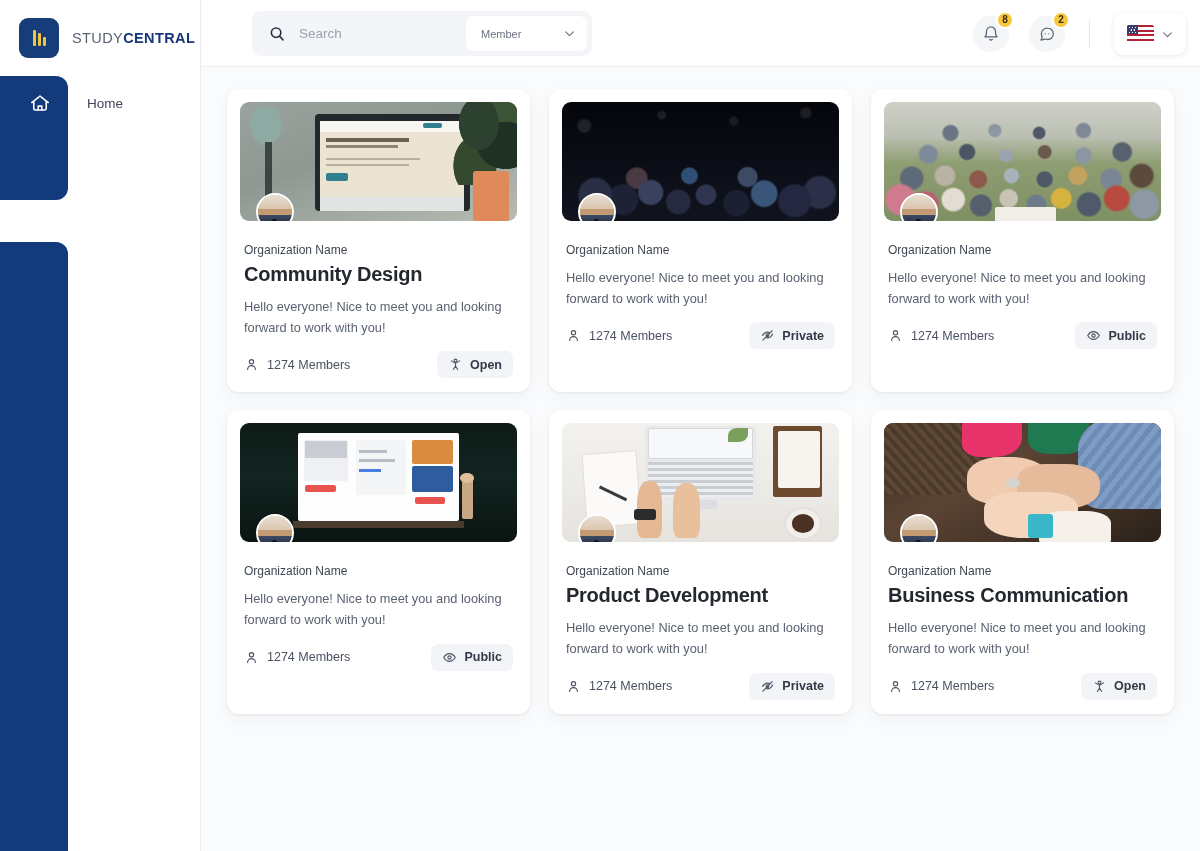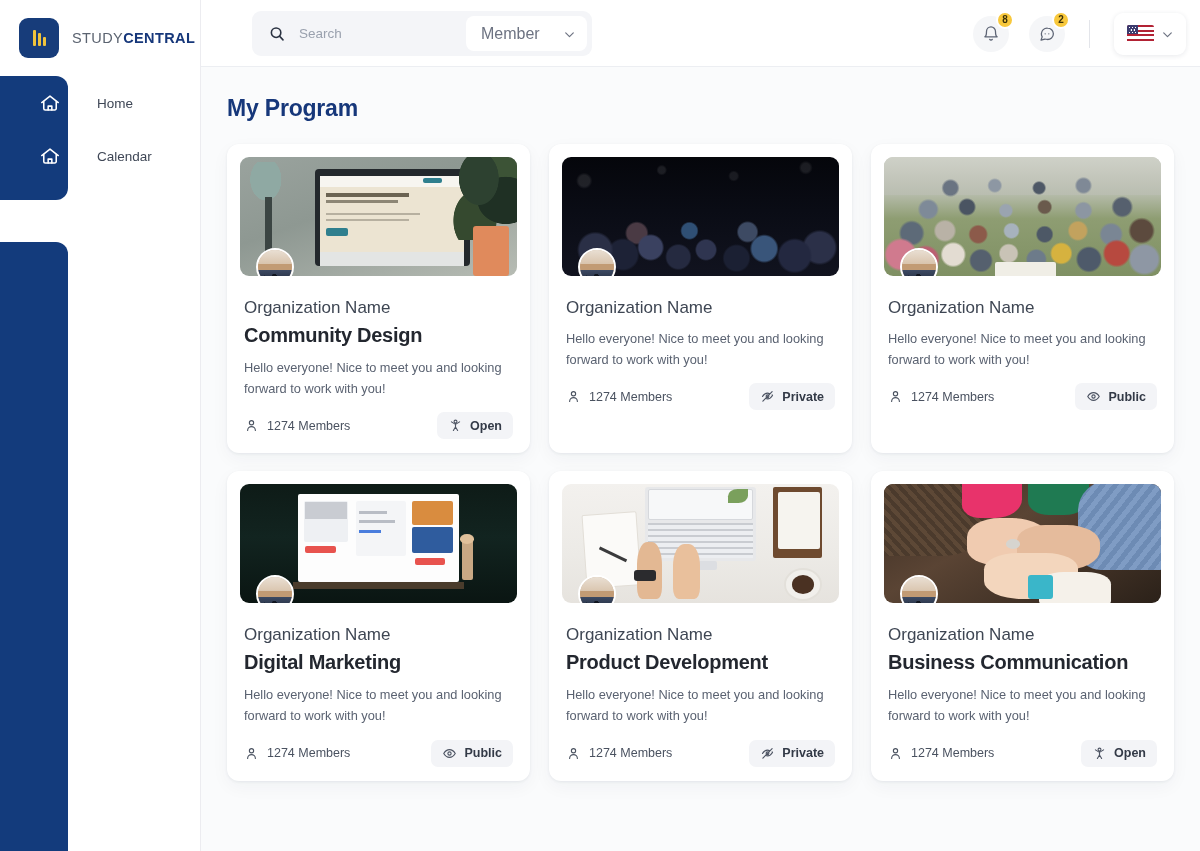--- a/index.html
+++ b/index.html
@@ -40,21 +40,21 @@
   
   .rail { position: absolute; left: 0; top: 0; width: 68px; height: 851px; pointer-events:none; }
   .rail-seg {
     position: absolute; left: -12px; width: 80px;
     background: #133b7c;
     border-top-right-radius: 12px; border-bottom-right-radius: 12px;
   }
   .rail-seg.s1 { top: 76px; height: 124px; }
   .rail-seg.s2 { top: 242px; height: 609px; border-bottom-right-radius: 0; }
 
-  .nav { position: absolute; left: 16px; top: 76px; width: 201px; }
+  .nav { position: absolute; left: 6px; top: 76px; width: 201px; }
   .nav-item {
     position: relative; height: 53px;
     display: flex; align-items: center;
     cursor: pointer;
   }
   .nav-icon {
     position: absolute; left: 22px; top: 50%; transform: translateY(-50%);
     width: 24px; height: 24px; display: flex; align-items: center; justify-content: center;
     z-index: 2;
   }
@@ -81,21 +81,21 @@
     margin-left: 13px; width: 145px;
     font-family: "Liberation Sans", sans-serif; font-size: 13.5px; color: #3c4452;
   }
   .search-input::placeholder { color: #9aa1ae; }
   .member-select {
     position: absolute; right: 5px; top: 5px; width: 121px; height: 35px;
     background: #ffffff; border-radius: 8px;
     display: flex; align-items: center; justify-content: space-between;
     padding: 0 11px 0 15px; cursor: pointer;
   }
-  .member-select span { font-size: 16px; color: #6d7382; }
+  .member-select span { font-size: 11px; color: #6d7382; }
   .chev { width: 13px; height: 13px; color: #6d7382; }
 
   .head-right {
     position: absolute; right: 14px; top: 0; height: 67px;
     display: flex; align-items: center; gap: 0;
   }
   .icon-btn {
     position: relative; width: 36px; height: 36px; border-radius: 50%;
     background: #f5f6f8; display: flex; align-items: center; justify-content: center;
     cursor: pointer; margin-left: 20px;
@@ -178,21 +178,21 @@
     background: #cdb6a0; z-index: 3;
   }
   .card-ava .sky { position:absolute; left:0; top:0; right:0; height:42%; background: linear-gradient(#e9dfd3,#d9c4ad); }
   .card-ava .mid { position:absolute; left:0; top:40%; right:0; height:20%; background:#c29b74; }
   .card-ava .low { position:absolute; left:0; bottom:0; right:0; height:42%; background: linear-gradient(#3d4a63,#1e2738); }
   .card-ava .dots { position:absolute; left:0; bottom:2px; right:0; height:10px;
      background: radial-gradient(circle at 20% 60%, #10151f 2.4px, transparent 2.6px),
                  radial-gradient(circle at 48% 45%, #10151f 2.6px, transparent 2.8px),
                  radial-gradient(circle at 76% 62%, #10151f 2.4px, transparent 2.6px); }
   .card-body { padding: 22px 4px 0 4px; }
-  .org { font-size: 17px; color: #3e4653; }
+  .org { font-size: 12px; color: #3e4653; }
   .ctitle { font-size: 20px; font-weight: 700; color: #23272f; margin-top: 6px; letter-spacing: -0.25px; }
   .cdesc { font-size: 12.8px; color: #5a6271; line-height: 1.62; margin-top: 11px; }
   .card-foot {
     display: flex; align-items: center; justify-content: space-between;
     padding: 13px 4px 14px 4px;
   }
   .members { display: flex; align-items: center; gap: 8px; font-size: 12.5px; color: #4a5260; }
   .members svg { width: 15px; height: 15px; color: #4a5260; }
   .pill {
     display: flex; align-items: center; gap: 7px;
@@ -230,30 +230,20 @@
         <span class="nav-icon">
           <svg viewBox="0 0 24 24" width="22" height="22" fill="none" stroke="#ffffff" stroke-width="1.7" stroke-linecap="round" stroke-linejoin="round">
               <path d="M3 11.5 12 4.5l9 7"></path>
               <path d="M5.2 10.5V18a1.6 1.6 0 0 0 1.6 1.6h10.4A1.6 1.6 0 0 0 18.8 18v-7.5"></path>
               <path d="M10 19.6v-4.2h4v4.2"></path>
             </svg>
         </span>
         <span class="nav-label">Home</span>
       </div>
 
-      <div class="nav-item">
-        <span class="nav-icon">
-          <svg viewBox="0 0 24 24" width="22" height="22" fill="none" stroke="#ffffff" stroke-width="1.7" stroke-linecap="round" stroke-linejoin="round">
-              <path d="M3 11.5 12 4.5l9 7"></path>
-              <path d="M5.2 10.5V18a1.6 1.6 0 0 0 1.6 1.6h10.4A1.6 1.6 0 0 0 18.8 18v-7.5"></path>
-              <path d="M10 19.6v-4.2h4v4.2"></path>
-            </svg>
-        </span>
-        <span class="nav-label">Calendar</span>
-      </div>
 
 
     </nav>
   </aside>
 
   <header class="header">
     <div class="searchbar">
       <span class="search-icon">
         <svg viewBox="0 0 24 24" width="18" height="18" fill="none" stroke="currentColor" stroke-width="2.1" stroke-linecap="round">
             <circle cx="10.8" cy="10.3" r="6.3"></circle>
@@ -300,21 +290,20 @@
           <svg viewBox="0 0 24 24" width="13" height="13" fill="none" stroke="currentColor" stroke-width="2.2" stroke-linecap="round" stroke-linejoin="round">
               <path d="M5 9l7 7 7-7"></path>
             </svg>
         </span>
       </div>
 
     </div>
   </header>
 
   <main class="main">
-    <h1 class="section-title">My Program</h1>
 
     <div class="grid">
 
       <article class="card">
         <div class="card-media">
           <span class="ph" style="background:
             linear-gradient(160deg,#9aa39e 0%,#8e9892 40%,#b7bcb4 100%);"></span>
           <span class="ph" style="left:27%;top:10%;width:56%;height:82%;background:#23282c;border-radius:4px;"></span>
           <span class="ph" style="left:29%;top:16%;width:52%;height:64%;background:#ece4d2;"></span>
           <span class="ph" style="left:29%;top:16%;width:52%;height:9%;background:#f7f5f0;"></span>
@@ -500,21 +489,20 @@
           <span class="ph" style="left:79.5%;top:42%;width:5%;height:8%;background:#e0c09a;border-radius:50%;"></span>
           <div class="card-ava">
             <span class="sky"></span>
               <span class="mid"></span>
               <span class="low"></span>
               <span class="dots"></span>
           </div>
         </div>
         <div class="card-body">
           <div class="org">Organization Name</div>
-          <div class="ctitle">Digital Marketing</div>
           <div class="cdesc">Hello everyone! Nice to meet you and looking forward to work with you!</div>
         </div>
         <div class="card-foot">
           <span class="members">
             <svg viewBox="0 0 24 24" fill="none" stroke="currentColor" stroke-width="1.8" stroke-linecap="round" stroke-linejoin="round">
                 <circle cx="12" cy="7.6" r="3.4"></circle>
                 <path d="M5.8 20a6.2 6.2 0 0 1 12.4 0"></path>
               </svg>
             <span>1274 Members</span>
           </span>

